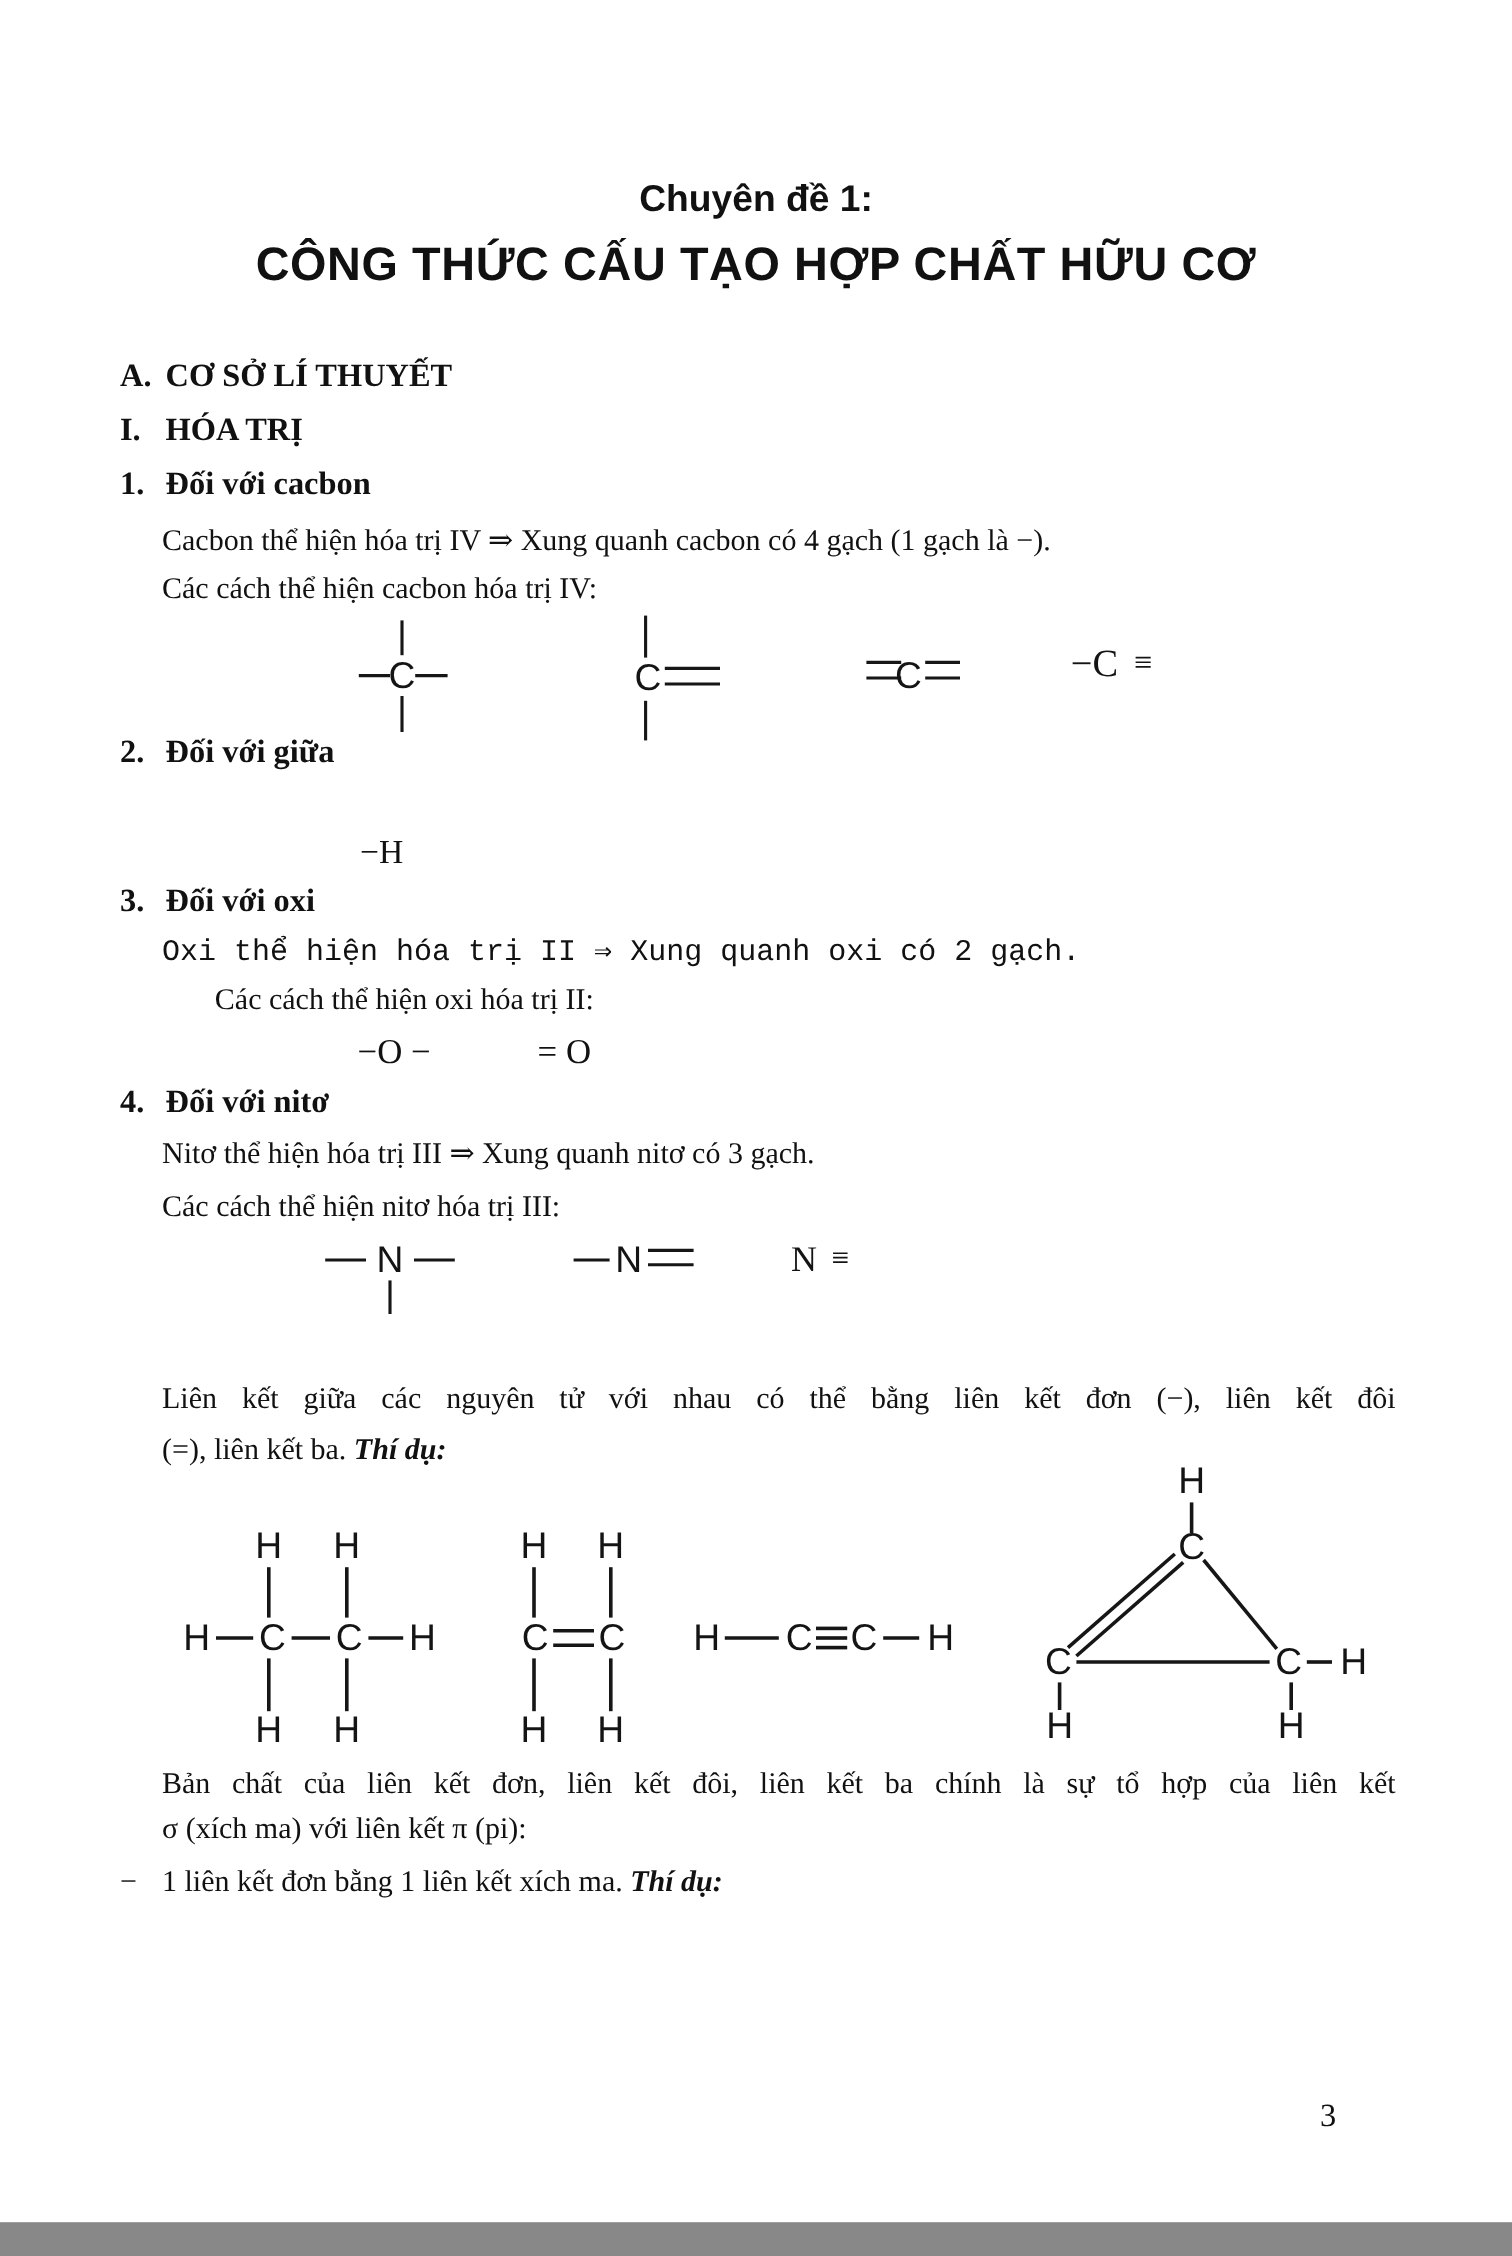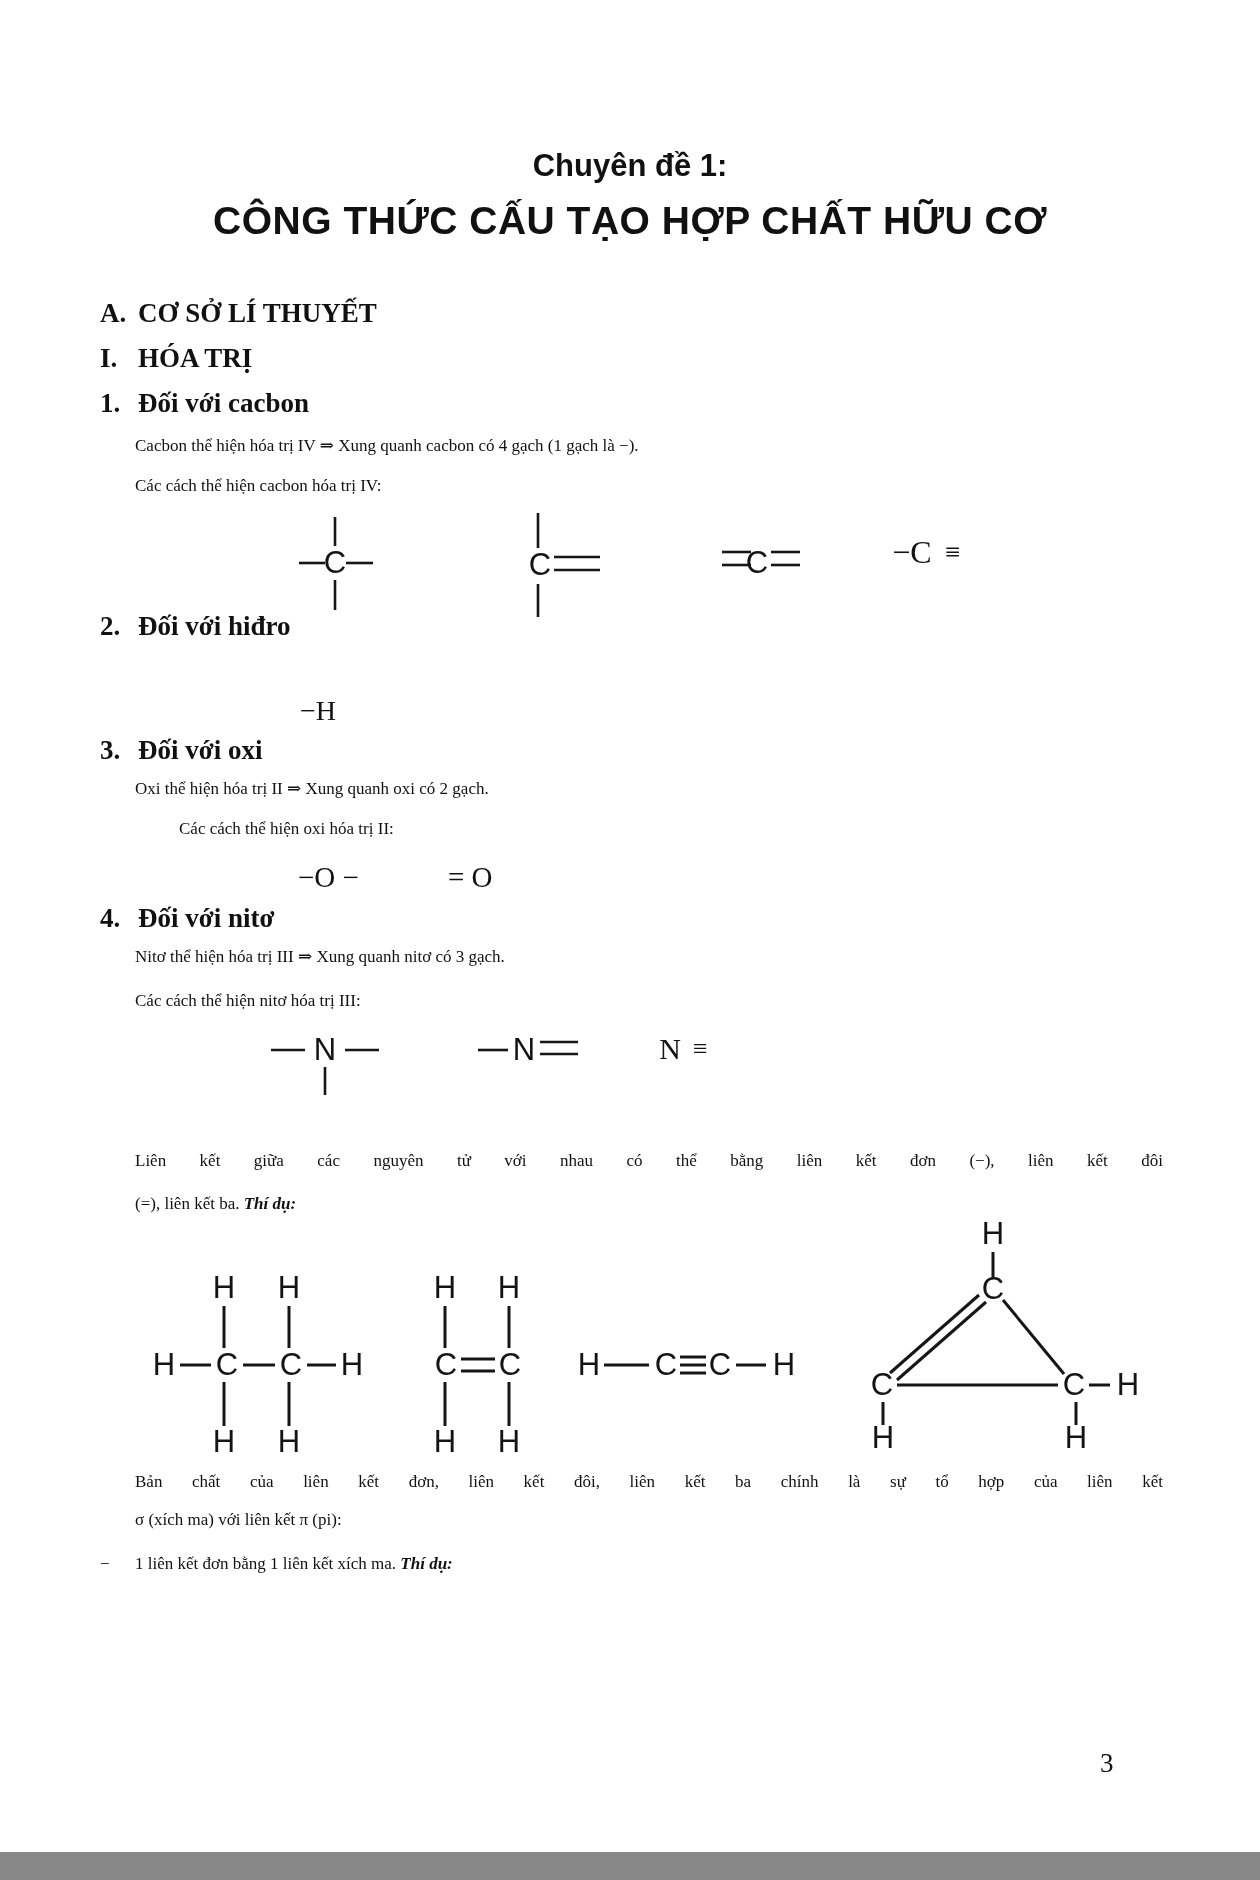--- a/index.html
+++ b/index.html
@@ -2,21 +2,21 @@
 <html><head>
 <meta charset="utf-8">
 <style>
   html,body { margin:0; padding:0; background:#888; }
   #page {
     position:relative; width:1260px; height:1852px; margin:0 auto;
     background:#ffffff; color:#111; overflow:hidden;
     font-family:"Liberation Serif","DejaVu Serif",serif;
   }
   .t { position:absolute; white-space:nowrap; color:#111; }
-  .serif { font-family:"Liberation Serif","DejaVu Serif",serif; font-size:17px; line-height:1.25; }
+  .serif { font-family:"Liberation Serif","DejaVu Serif",serif; font-size:25px; line-height:1.25; }
   .sans  { font-family:"Liberation Sans","DejaVu Sans",sans-serif; }
   .kicker { left:0; width:1260px; text-align:center; font-weight:bold; font-size:31px; }
   .title  { left:0; width:1260px; text-align:center; font-weight:bold; font-size:39px; letter-spacing:0.5px; }
   .hd { font-weight:bold; font-size:27px; display:flex; }
   .hd .num { width:38px; flex:0 0 38px; }
   .just { white-space:normal; width:1028px; text-align:justify; text-align-last:justify; }
   .em { font-weight:bold; font-style:italic; }
   .formula { font-size:28px; }
   .pageno { font-size:27px; }
   svg { position:absolute; left:0; overflow:visible; }
@@ -74,29 +74,29 @@
       <text class="atom" x="757" y="68" text-anchor="middle">C</text>
     </g>
     <g>
       <text class="atomS" x="912" y="58" text-anchor="middle">−C</text>
       <text class="trip" x="945" y="56" text-anchor="start">≡</text>
     </g>
   </svg>
 
   <div class="t serif hd" style="left:100px; top:610px;">
     <span class="num">2.</span>
-    <span>Đối với hiđro</span>
+    <span>Đối với giữa</span>
   </div>
   <div class="t serif formula" style="left:300px; top:693px;">−H</div>
 
   <div class="t serif hd" style="left:100px; top:734px;">
     <span class="num">3.</span>
     <span>Đối với oxi</span>
   </div>
-  <div class="t serif" style="left:135px; top:778px;">Oxi thể hiện hóa trị II ⇒ Xung quanh oxi có 2 gạch.</div>
+  <div class="t serif" style="left:135px; top:778px;font-family:Liberation Mono, monospace;">Oxi thể hiện hóa trị II ⇒ Xung quanh oxi có 2 gạch.</div>
   <div class="t serif" style="left:135px; top:818px;margin-left:44px;">Các cách thể hiện oxi hóa trị II:</div>
   <div class="t serif formula" style="left:298px; top:859px; font-size:29px;">−O −</div>
   <div class="t serif formula" style="left:448px; top:859px; font-size:29px;">= O</div>
 
   <div class="t serif hd" style="left:100px; top:902px;">
     <span class="num">4.</span>
     <span>Đối với nitơ</span>
   </div>
   <div class="t serif" style="left:135px; top:946px;">Nitơ thể hiện hóa trị III ⇒ Xung quanh nitơ có 3 gạch.</div>
   <div class="t serif" style="left:135px; top:990px;">Các cách thể hiện nitơ hóa trị III:</div>

